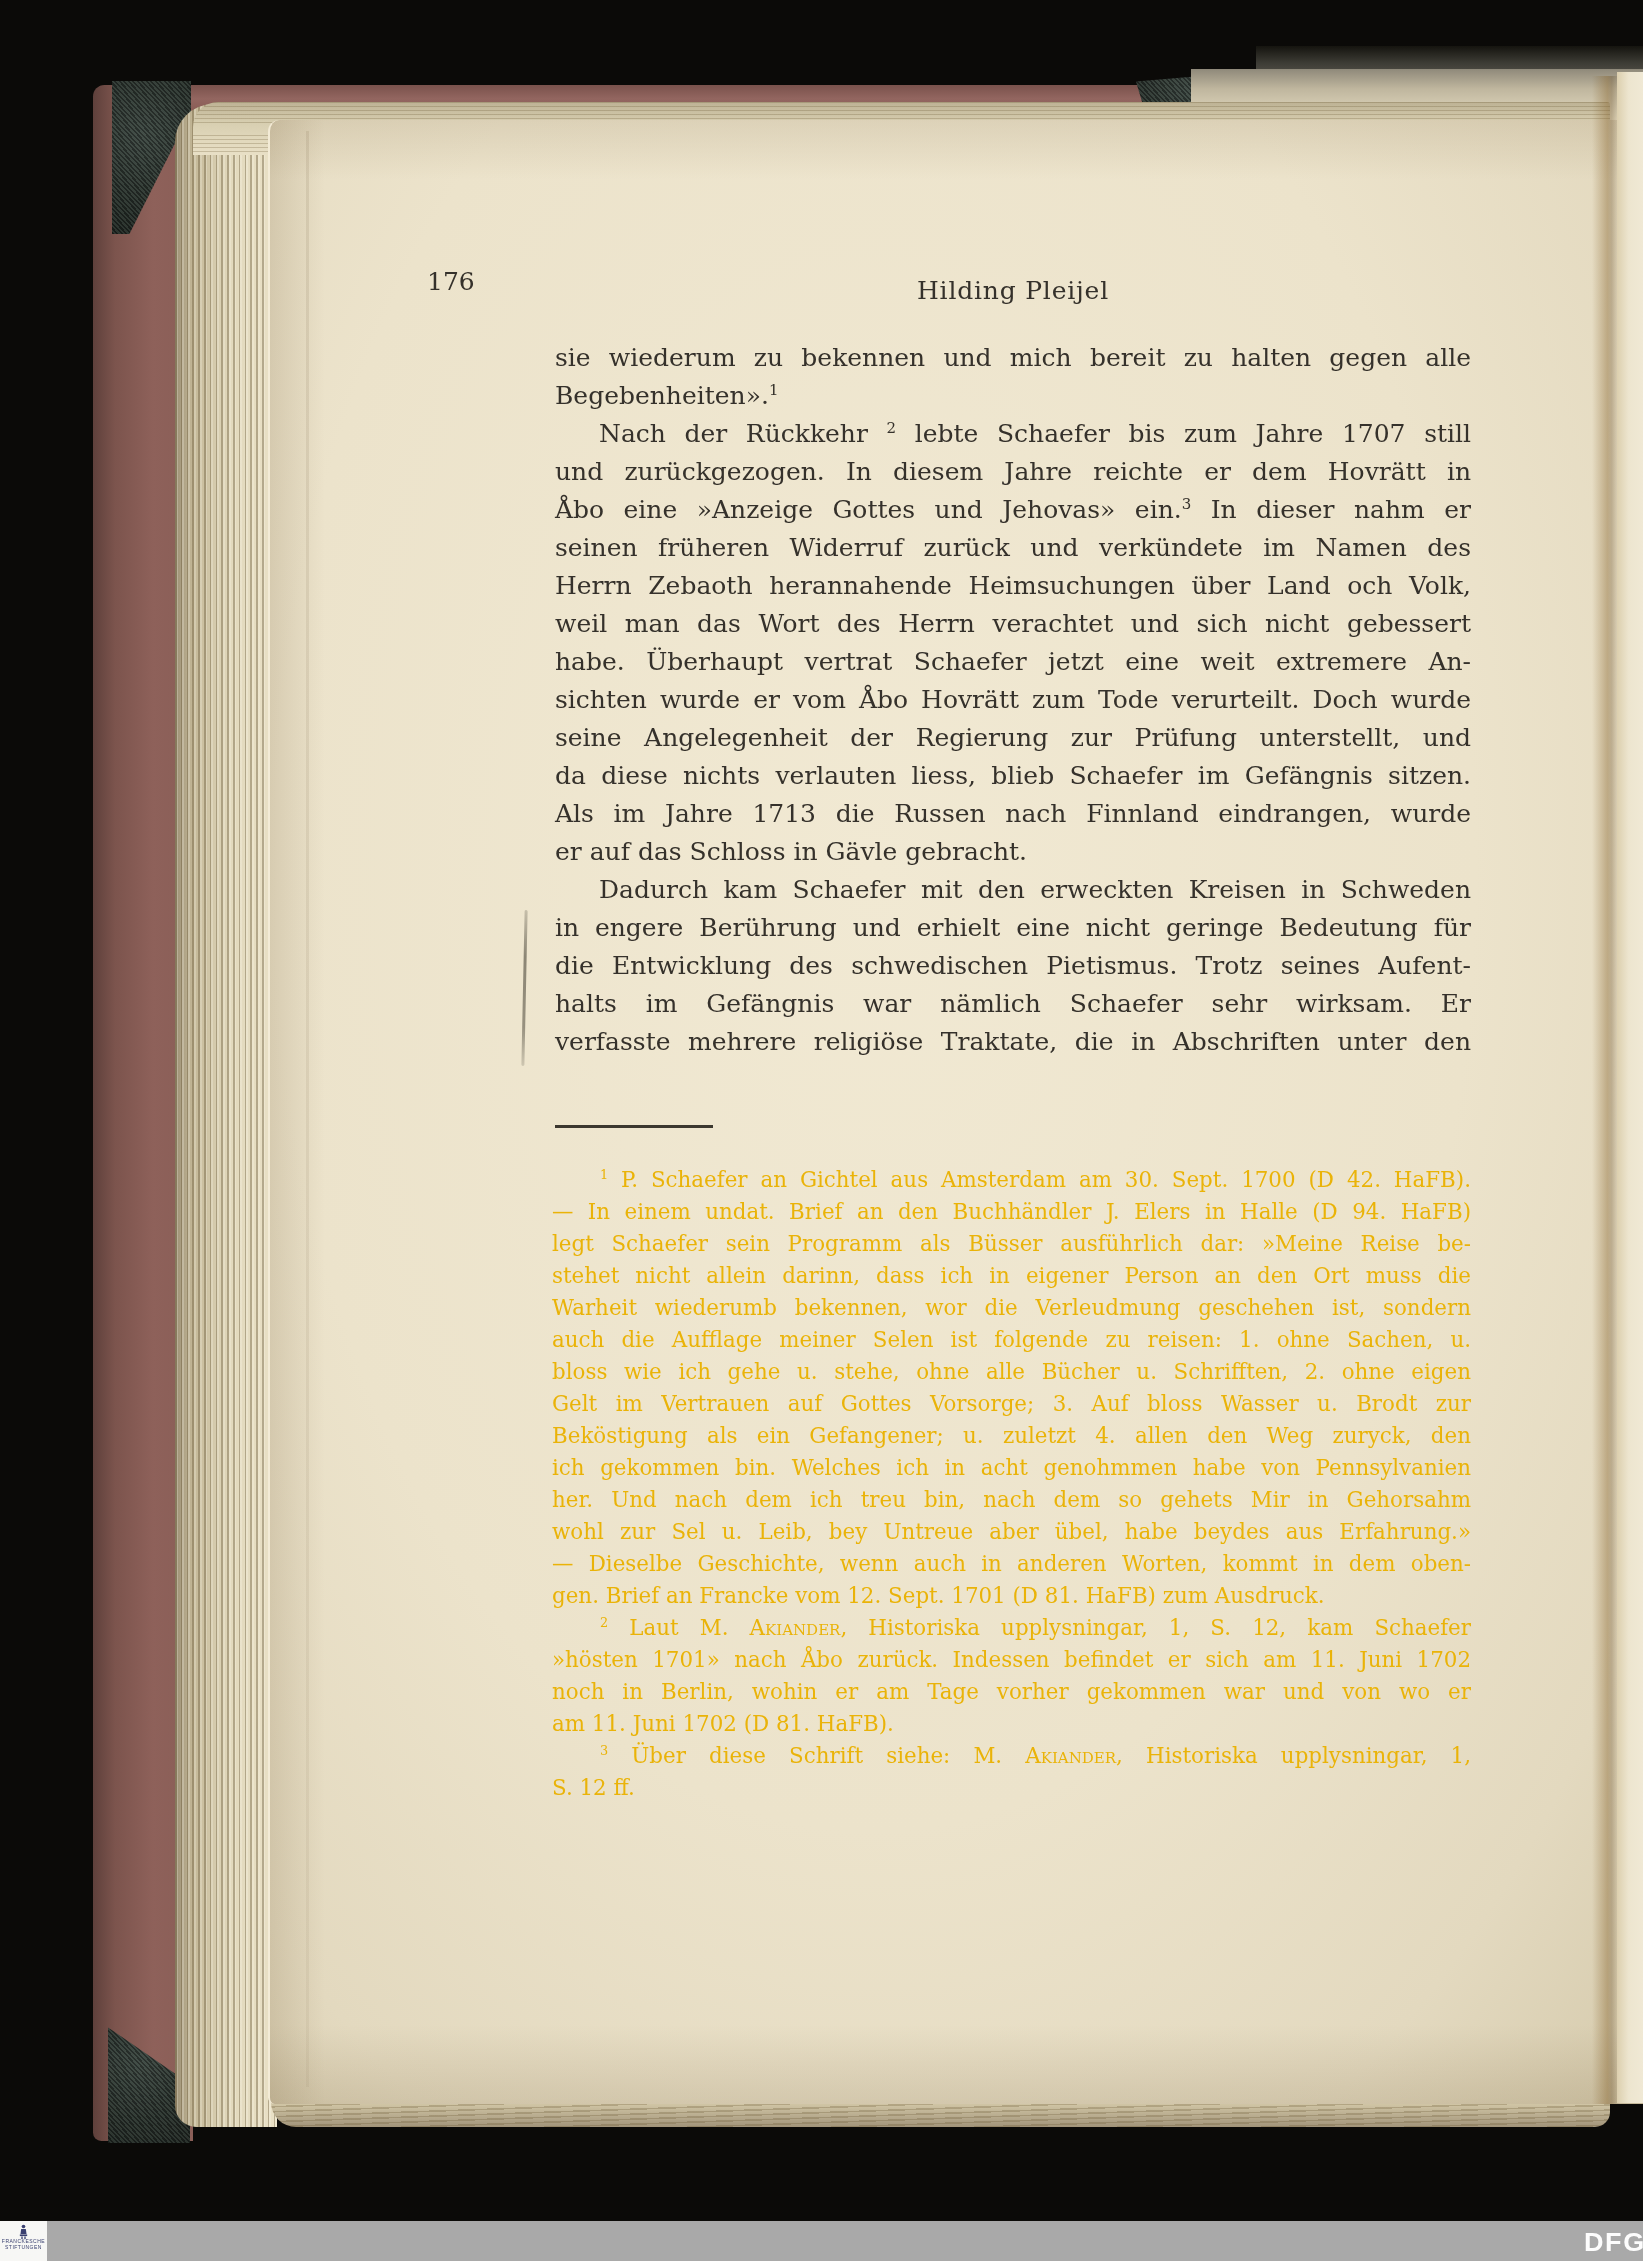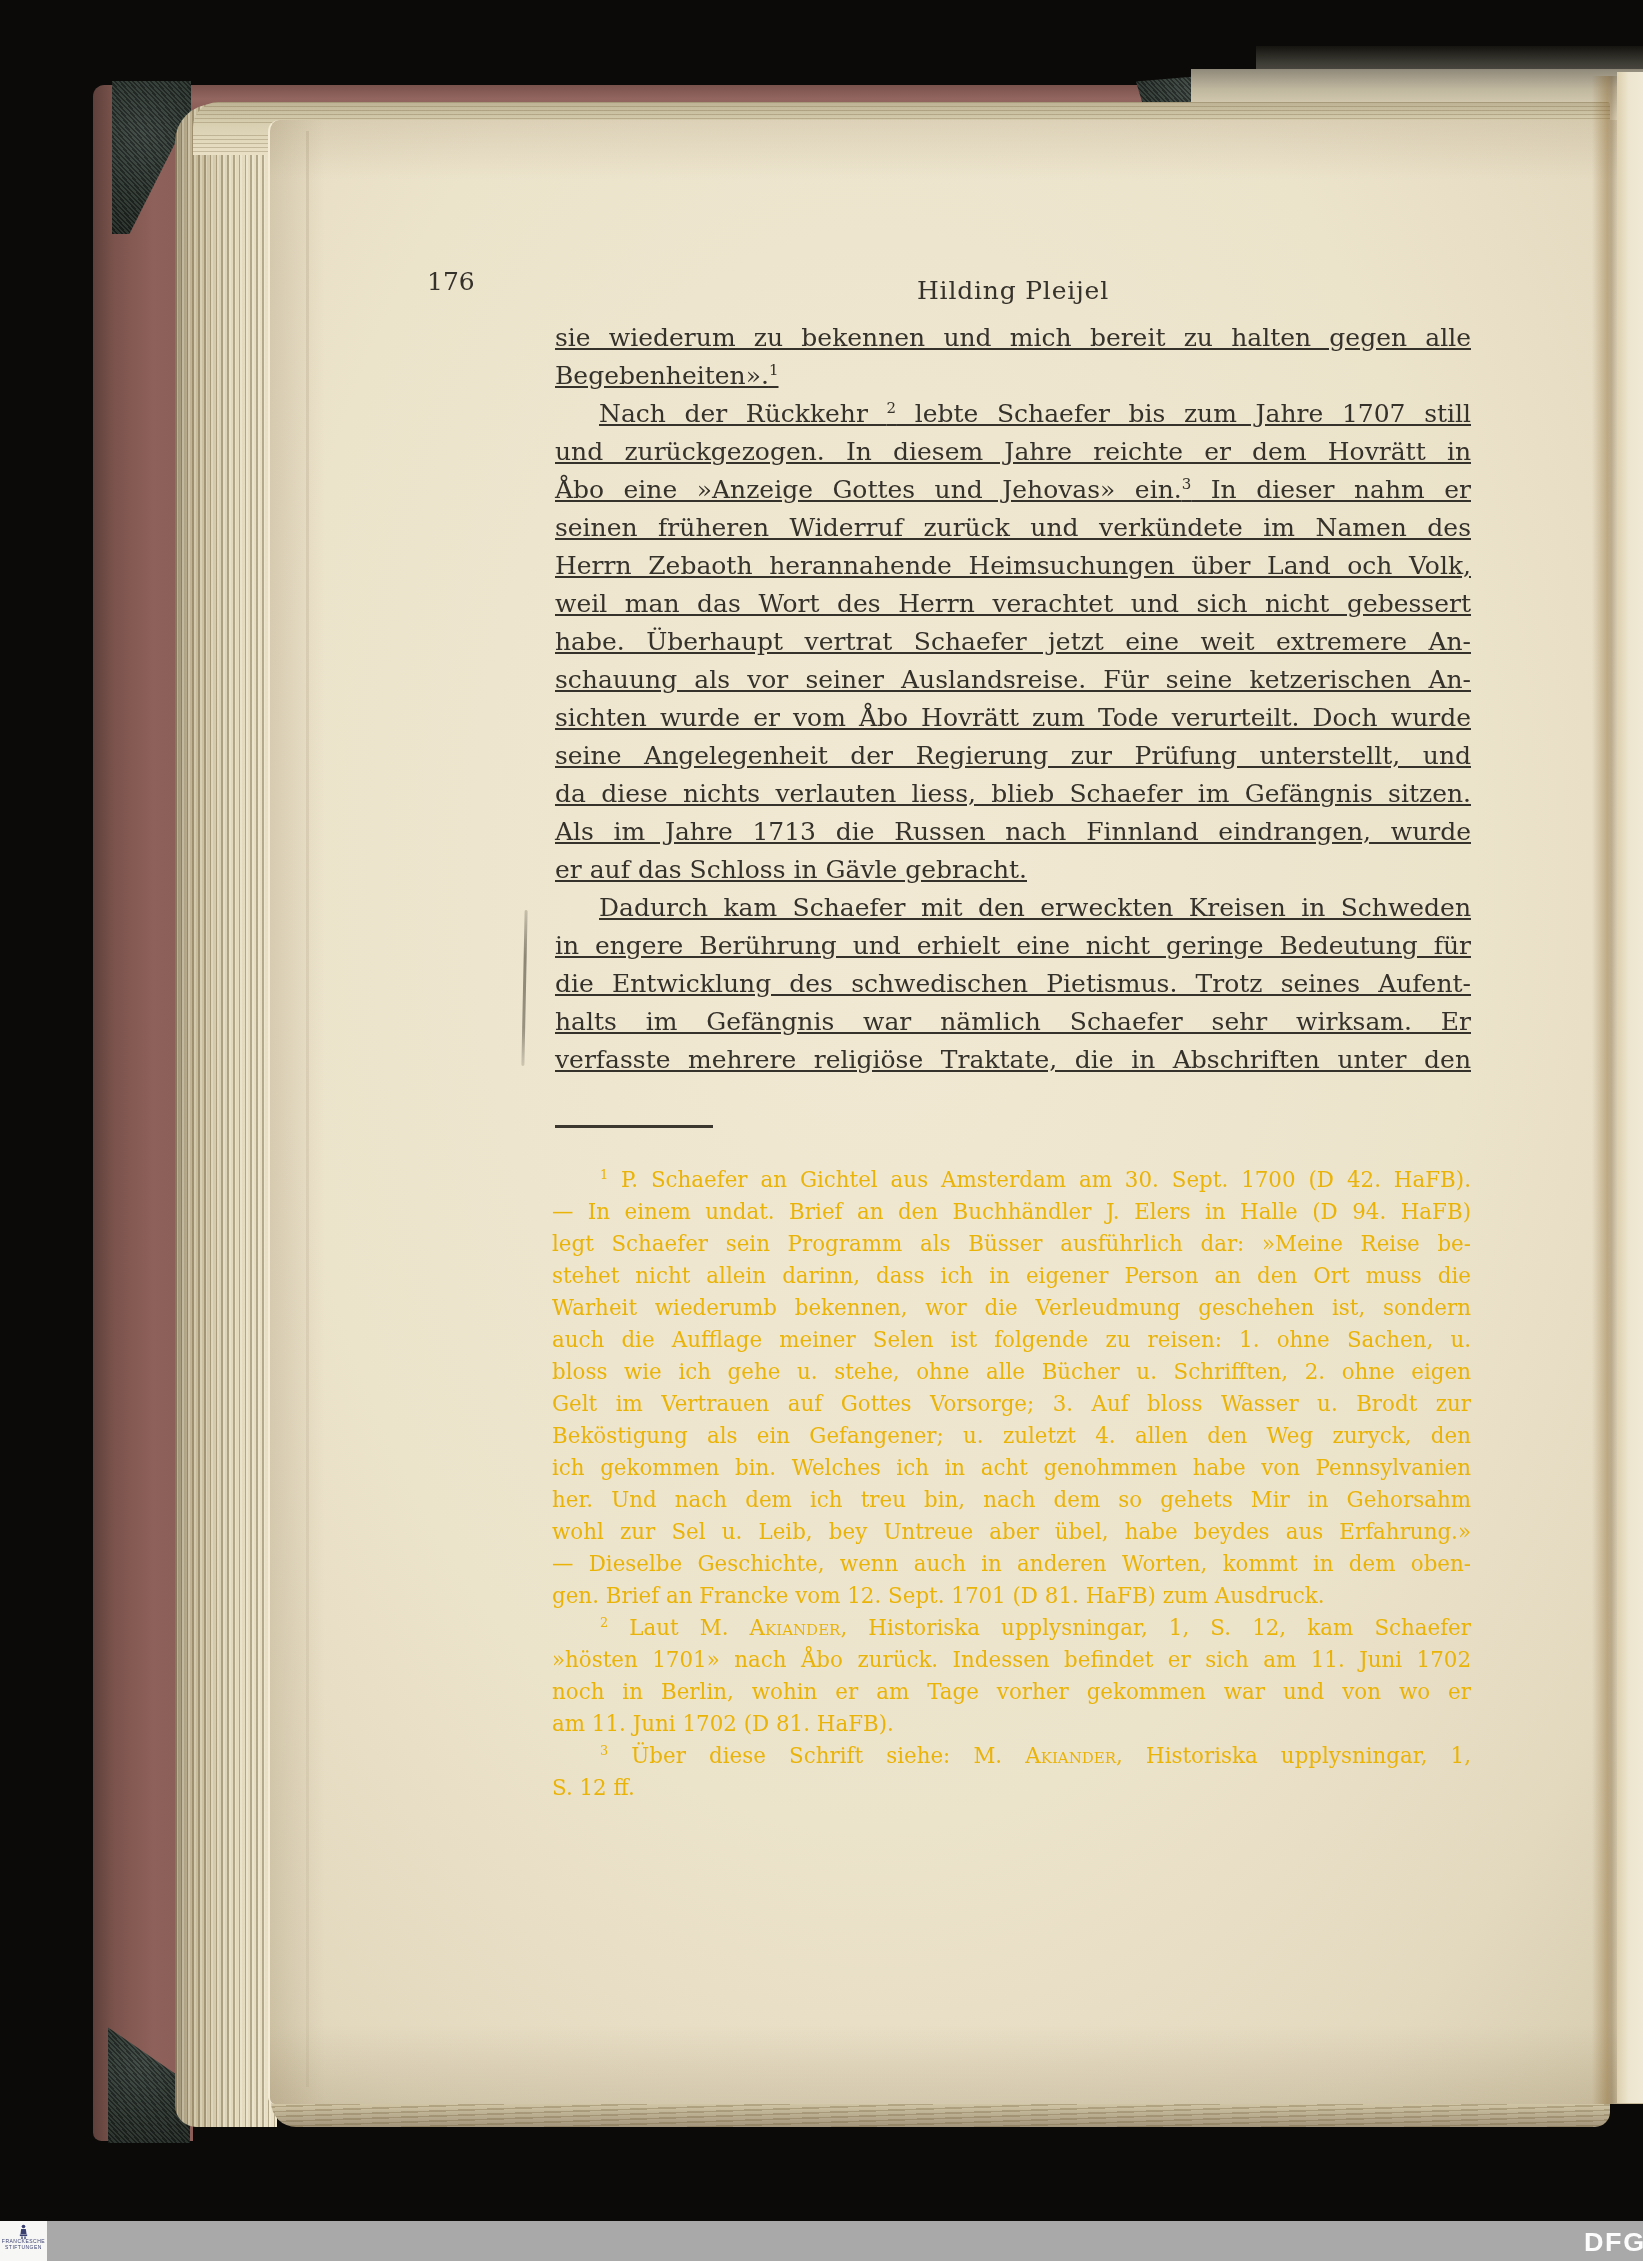--- a/index.html
+++ b/index.html
@@ -57,21 +57,21 @@
   #gutter{left:1592px;top:76px;width:28px;height:2028px;
     background:linear-gradient(90deg,rgba(0,0,0,0) 0%,rgba(133,98,43,.42) 55%,rgba(90,62,22,.30) 70%,rgba(0,0,0,0) 100%);}
   #facing-page{left:1617px;top:72px;width:26px;height:2031px;
     background:linear-gradient(90deg,#dccfae 0%,#ede5cf 45%,#f0e9d5 100%);}
 
   
   .ink{color:#35312b;}
   #page-number{left:427px;top:267px;font-size:25px;}
   #running-header{left:555px;top:276px;width:916px;text-align:center;font-size:25px;letter-spacing:0.8px;}
 
-  #body-text{left:555px;top:319px;width:916px;text-decoration:underline;}
+  #body-text{left:555px;top:339px;width:916px;}
   .bline{font-size:25px;line-height:38px;height:38px;white-space:nowrap;}
   .bline.just{white-space:normal;text-align:justify;text-align-last:justify;}
   .bline.ind{padding-left:44px;}
   .bline.ind.just{text-indent:44px;padding-left:0;}
 
   #margin-mark{left:523px;top:910px;width:2.5px;height:156px;
     background:linear-gradient(180deg,rgba(80,75,62,.25),rgba(80,75,62,.62) 30%,rgba(80,75,62,.55) 75%,rgba(80,75,62,.2));
     border-radius:1.6px;transform:rotate(1.2deg);}
   #footnote-rule{left:555px;top:1125px;width:158px;height:2.5px;background:#3c382f;}
 
@@ -121,21 +121,20 @@
   <div class="abs ink" id="body-text">
       <div class="bline just"><span>sie wiederum zu bekennen und mich bereit zu halten gegen alle</span></div>
       <div class="bline"><span>Begebenheiten».</span><span class="sup">1</span></div>
       <div class="bline just ind"><span>Nach der Rückkehr </span><span class="sup">2</span><span> lebte Schaefer bis zum Jahre 1707 still</span></div>
       <div class="bline just"><span>und zurückgezogen.  In diesem Jahre reichte er dem Hovrätt in</span></div>
       <div class="bline just"><span>Åbo eine »Anzeige Gottes und Jehovas» ein.</span><span class="sup">3</span><span>  In dieser nahm er</span></div>
       <div class="bline just"><span>seinen früheren Widerruf zurück und verkündete im Namen des</span></div>
       <div class="bline just"><span>Herrn Zebaoth herannahende Heimsuchungen über Land och Volk,</span></div>
       <div class="bline just"><span>weil man das Wort des Herrn verachtet und sich nicht gebessert</span></div>
       <div class="bline just"><span>habe.  Überhaupt vertrat Schaefer jetzt eine weit extremere An-</span></div>
-      <div class="bline just"><span>schauung als vor seiner Auslandsreise.  Für seine ketzerischen An-</span></div>
       <div class="bline just"><span>sichten wurde er vom Åbo Hovrätt zum Tode verurteilt. Doch wurde</span></div>
       <div class="bline just"><span>seine Angelegenheit der Regierung zur Prüfung unterstellt, und</span></div>
       <div class="bline just"><span>da diese nichts verlauten liess, blieb Schaefer im Gefängnis sitzen.</span></div>
       <div class="bline just"><span>Als im Jahre 1713 die Russen nach Finnland eindrangen, wurde</span></div>
       <div class="bline"><span>er auf das Schloss in Gävle gebracht.</span></div>
       <div class="bline just ind"><span>Dadurch kam Schaefer mit den erweckten Kreisen in Schweden</span></div>
       <div class="bline just"><span>in engere Berührung und erhielt eine nicht geringe Bedeutung für</span></div>
       <div class="bline just"><span>die Entwicklung des schwedischen Pietismus.  Trotz seines Aufent-</span></div>
       <div class="bline just"><span>halts im Gefängnis war nämlich Schaefer sehr wirksam.  Er</span></div>
       <div class="bline just"><span>verfasste mehrere religiöse Traktate, die in Abschriften unter den</span></div>

